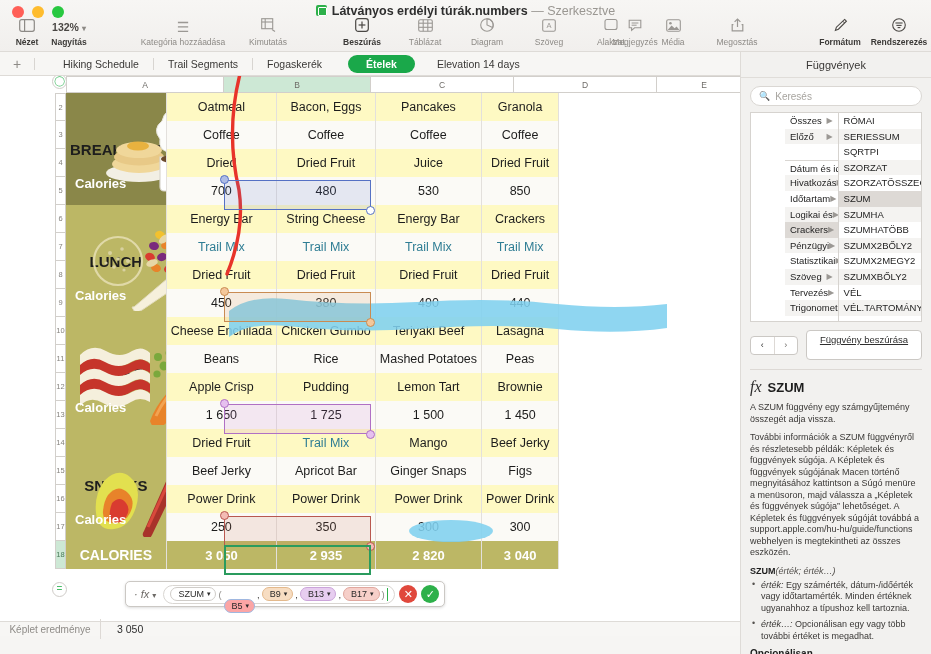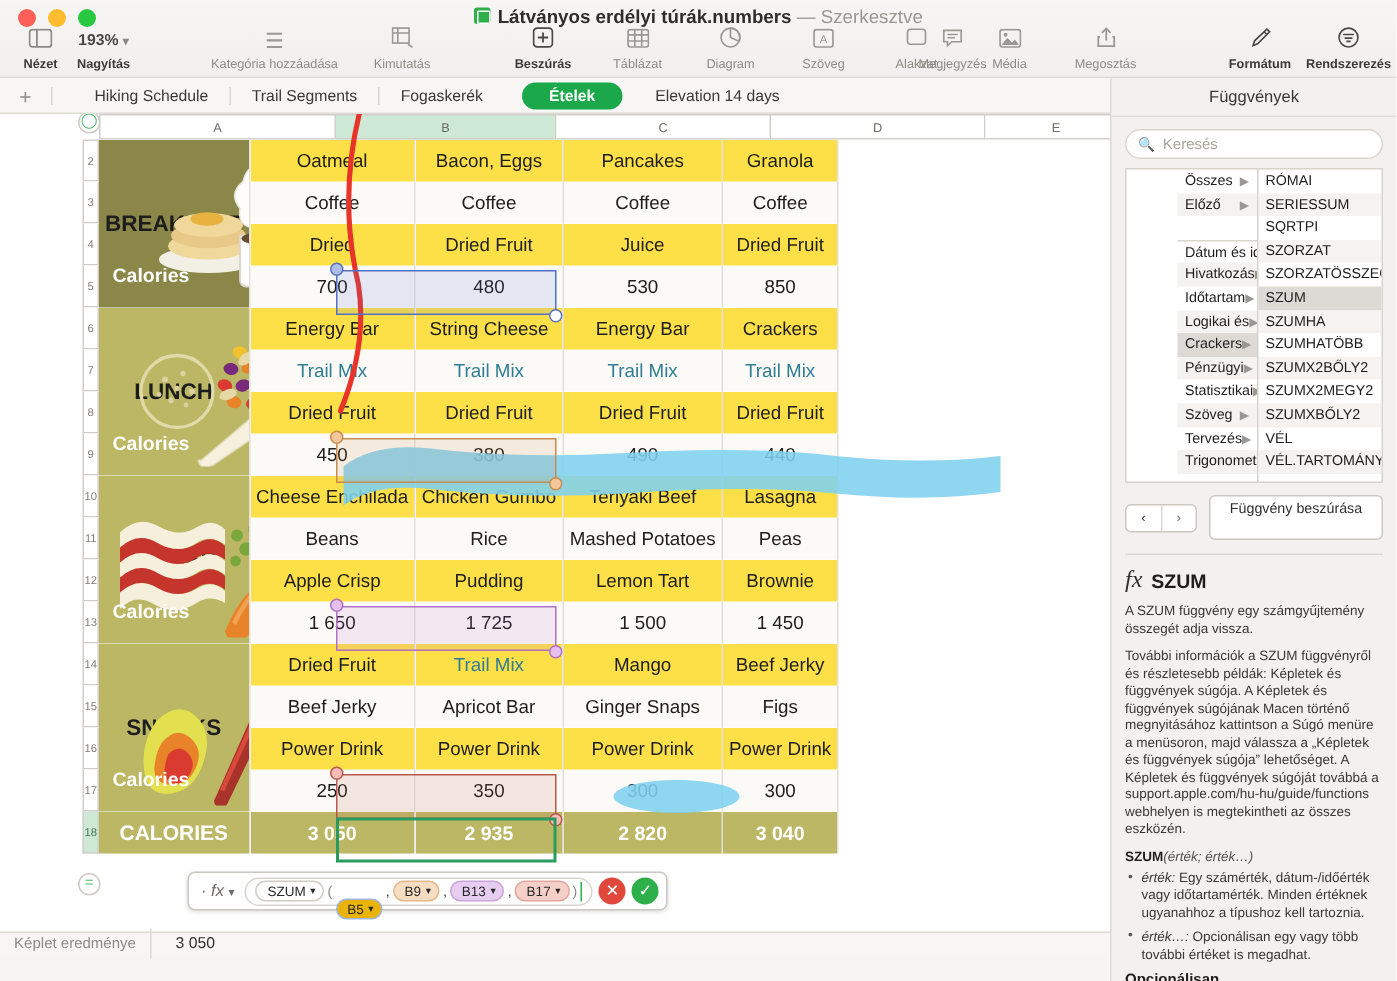--- a/index.html
+++ b/index.html
@@ -85,21 +85,21 @@
     height: 28px; font-size: 12.5px; color: #1d1d1d; text-align: center;
     border-right: 1px solid #e3e0dc; padding: 0 4px; overflow: hidden; white-space: nowrap;
   }
   td.hdrcol {
     background: #8a8749; color: #fff; font-weight: bold; text-align: left;
     font-size: 14px; padding-left: 9px; border-right: 1px solid #7d7a41;
     position: relative;
   }
   td.hdrcol.light { background: #bcb765; }
   td.hdrcol.big { font-size: 15px; }
-  tr.shadeA td.data { background: #fde047; }
+  tr.shadeA td.data { background: #fef9c3; }
   tr.shadeB td.data { background: #fbfaf6; }
   tr.total td { background: #bcb765; color: #fff; font-weight: bold; font-size: 13px; }
   tr.total td.hdrcol { background: #bcb765; font-size: 14px; }
 
   .rowhdr { position: absolute; left: 0; top: 17px; width: 11px; }
   .rh {
     height: 28px; line-height: 28px; font-size: 7.5px; color: #84817d; text-align: center;
     background: #fff; border: 1px solid #d2cfcb; border-top: none; cursor: default;
   }
   .rh.first { border-top: 1px solid #d2cfcb; }
@@ -142,21 +142,21 @@
   .fx-field {
     display: flex; align-items: center; gap: 2px; background: #fff;
     border: 1px solid #d9d6d2; border-radius: 12px; height: 19px; padding: 0 6px;
     font-size: 9.5px;
   }
   .token {
     border-radius: 9px; padding: 1px 5px 1px 7px; font-size: 9px; color: #2a2a2a;
     white-space: nowrap; display: inline-flex; align-items: center; gap: 3px;
   }
   .token.fn { background: #fff; border: 1px solid #cfccc8; }
-  .token.b5  { background: #eab308; border: 1px solid #9fb7e0; margin-top: 24px; }
+  .token.b5  { background: #fca5a5; border: 1px solid #9fb7e0; margin-top: 24px; }
   .token.b9  { background: #f7ddc2; border: 1px solid #e3b98c; }
   .token.b13 { background: #e7cdf0; border: 1px solid #cba4da; }
   .token.b17 { background: #f6cfc9; border: 1px solid #e0a79e; }
   .caret { width: 1.5px; height: 13px; background: #2db04a; }
   .fx-btn { width: 18px; height: 18px; border-radius: 50%; color: #fff;
     font-size: 11px; line-height: 18px; text-align: center; }
   .fx-x { background: #e0483c; }
   .fx-ok { background: #2db04a; }
 
   
@@ -204,21 +204,21 @@
 
   .fn-actions { display: flex; align-items: center; gap: 8px; margin: 8px 9px 0; }
   .stepper {
     display: flex; background: #fff; border: 1px solid #cbc8c4; border-radius: 4px;
     height: 19px; width: 48px;
   }
   .stepper div { flex: 1; text-align: center; font-size: 9px; line-height: 17px; color: #6f6c68; }
   .stepper div:first-child { border-right: 1px solid #ddd9d5; color: #2e2e2e; }
   .insert-btn {
     flex: 1; height: 30px; background: #fff; border: 1px solid #cbc8c4; border-radius: 4px;
-    font-size: 9.5px; line-height: 17px; text-align: center; color: #2e2e2e;
+    font-size: 9.5px; line-height: 17px; text-align: center; color: #2e2e2e; text-decoration: underline;
   }
 
   .fn-detail {
     margin: 9px 9px 0; padding-top: 8px; border-top: 1px solid #ddd9d5;
     height: 316px; overflow: hidden;
   }
   .fn-name { display: flex; align-items: center; gap: 6px; margin-bottom: 6px; }
   .fx-glyph { font-size: 16px; font-style: italic; font-family: "Liberation Serif", serif; color: #2e2e2e; }
   .fn-name-txt { font-size: 13px; font-weight: bold; color: #1d1d1d; }
   .fn-p { font-size: 9px; line-height: 11.5px; color: #3a3836; margin-bottom: 7px; }
@@ -256,21 +256,21 @@
         <span class="tb-ico">
           <svg width="16" height="13" viewBox="0 0 16 13">
               <rect x="0.7" y="0.7" width="14.6" height="11.6" rx="2" fill="none" stroke="#8d8a86" stroke-width="1.2"></rect>
               <line x1="5.6" y1="0.7" x2="5.6" y2="12.3" stroke="#8d8a86" stroke-width="1.2"></line>
             </svg>
         </span>
         <span class="tb-lbl">Nézet</span>
       </div>
 
       <div class="tb-item dark" style="left:32px">
-        <span class="tb-ico zoom-box"><span>193%</span> <span style="font-size:8px;color:#8d8a86">▾</span></span>
+        <span class="tb-ico zoom-box"><span>132%</span> <span style="font-size:8px;color:#8d8a86">▾</span></span>
         <span class="tb-lbl">Nagyítás</span>
       </div>
 
       <div class="tb-item" style="left:118px;width:130px">
         <span class="tb-ico">☰</span>
         <span class="tb-lbl">Kategória hozzáadása</span>
       </div>
 
       <div class="tb-item" style="left:230px;width:76px">
         <span class="tb-ico">

